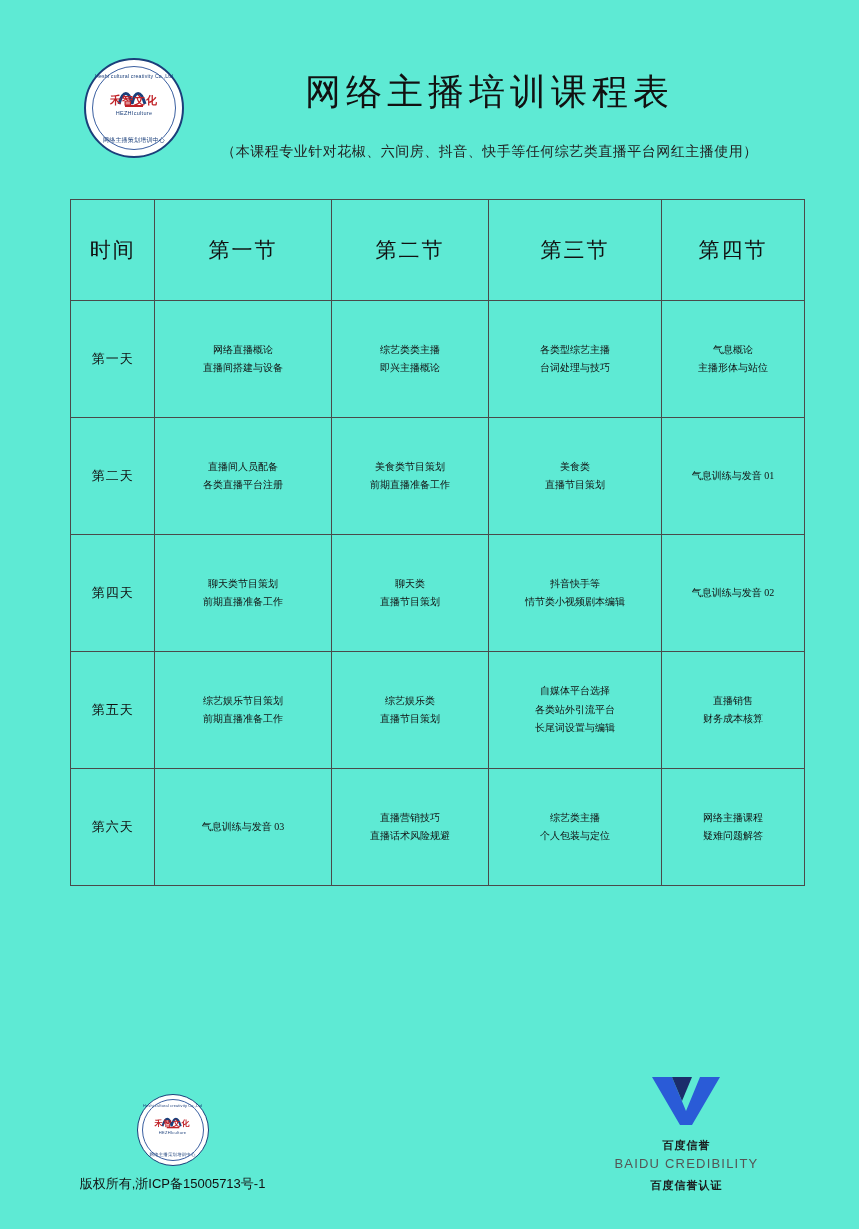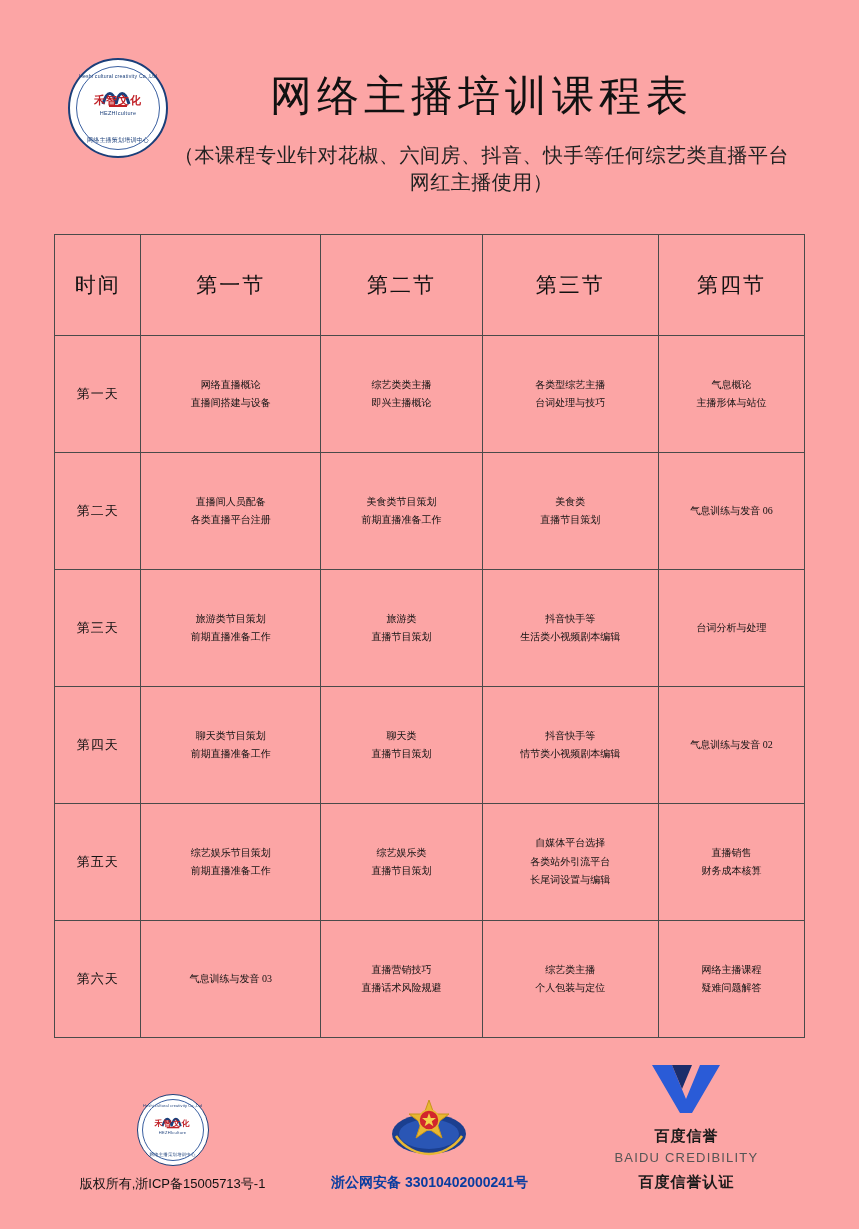--- a/index.html
+++ b/index.html
@@ -11,23 +11,24 @@
     width: 859px;
     height: 1229px;
     font-family: "Liberation Serif", "DejaVu Serif", serif;
     color: #1a1a1a;
     position: relative;
     overflow: hidden;
   }
   .page {
     width: 859px;
     height: 1229px;
-    background: #fca5a5;
+    background: #5eead4;
     position: relative;
     box-sizing: border-box;
+    padding-left: 16px;
   }
 
   
   .header {
     display: flex;
     align-items: flex-start;
     padding: 52px 40px 0 62px;
     box-sizing: border-box;
   }
   .logo-wrap {
@@ -98,30 +99,30 @@
     width: 34px;
     height: 20px;
   }
 
   .title-block {
     flex: 1;
     text-align: center;
     padding-right: 30px;
   }
   .doc-title {
-    font-size: 42px;
+    font-size: 36px;
     letter-spacing: 5px;
     font-weight: normal;
     margin: 16px 0 0 0;
     font-family: Liberation Mono, monospace;
     color: #111;
   }
   .doc-subtitle {
-    font-size: 20px;
-    margin-top: 18px;
+    font-size: 14px;
+    margin-top: 26px;
     letter-spacing: .5px;
     color: #222;
   }
 
   
   .table-wrap {
     padding: 38px 54px 0 54px;
     box-sizing: border-box;
   }
   table.schedule {
@@ -192,21 +193,21 @@
     line-height: 1.5;
   }
   .foot-text.blue {
     color: #0a3da0;
     font-weight: bold;
     font-size: 14px;
   }
   .foot-text.baidu {
     color: #1a1a1a;
     font-weight: bold;
-    font-size: 15px;
+    font-size: 11px;
     letter-spacing: 1px;
   }
 
   .seal-sm {
     width: 72px;
     height: 72px;
     border-radius: 50%;
     border: 1.5px solid #1b3f7a;
     position: relative;
     background: #fff;
@@ -309,42 +310,24 @@
           </td>
           <td>
             <span class="cellline">美食类节目策划</span>
             <span class="cellline">前期直播准备工作</span>
           </td>
           <td>
             <span class="cellline">美食类</span>
             <span class="cellline">直播节目策划</span>
           </td>
           <td>
-            <span class="cellline">气息训练与发音 06</span>
-          </td>
-        </tr>
-
-        <tr>
-          <td class="daycell">第三天</td>
-          <td>
-            <span class="cellline">旅游类节目策划</span>
-            <span class="cellline">前期直播准备工作</span>
-          </td>
-          <td>
-            <span class="cellline">旅游类</span>
-            <span class="cellline">直播节目策划</span>
-          </td>
-          <td>
-            <span class="cellline">抖音快手等</span>
-            <span class="cellline">生活类小视频剧本编辑</span>
-          </td>
-          <td>
-            <span class="cellline">台词分析与处理</span>
-          </td>
-        </tr>
+            <span class="cellline">气息训练与发音 01</span>
+          </td>
+        </tr>
+
 
         <tr>
           <td class="daycell">第四天</td>
           <td>
             <span class="cellline">聊天类节目策划</span>
             <span class="cellline">前期直播准备工作</span>
           </td>
           <td>
             <span class="cellline">聊天类</span>
             <span class="cellline">直播节目策划</span>
@@ -412,33 +395,20 @@
             <path d="M8 18 L26 18" stroke="#c02026" stroke-width="2"></path>
           </svg>
           <div class="seal-inner-text seal-cn">禾智文化</div>
           <div class="seal-inner-text seal-en">HEZHIculture</div>
           <div class="seal-arc-bottom">网络主播策划培训中心</div>
         </div>
       </div>
       <div class="foot-text">版权所有,浙ICP备15005713号-1</div>
     </div>
 
-    <div class="foot-col">
-      <div class="foot-badge">
-        <svg class="police-badge" viewBox="0 0 78 70">
-          <ellipse cx="39" cy="40" rx="37" ry="20" fill="#1b3f8f"></ellipse>
-          <ellipse cx="39" cy="40" rx="30" ry="15" fill="#2a56b5"></ellipse>
-          <path d="M39 6 L44 20 L59 20 L47 29 L52 44 L39 35 L26 44 L31 29 L19 20 L34 20 Z" fill="#e8b733" stroke="#c8941a" stroke-width="1"></path>
-          <circle cx="39" cy="26" r="10" fill="#d2262c" stroke="#e8b733" stroke-width="1.5"></circle>
-          <path d="M39 19 L40.8 24 L46 24 L41.8 27.2 L43.4 32.2 L39 29.2 L34.6 32.2 L36.2 27.2 L32 24 L37.2 24 Z" fill="#f3d14a"></path>
-          <path d="M6 42 C14 54, 28 60, 39 60 C50 60, 64 54, 72 42" fill="none" stroke="#e8b733" stroke-width="2.5"></path>
-        </svg>
-      </div>
-      <div class="foot-text blue">浙公网安备 33010402000241号</div>
-    </div>
 
     <div class="foot-col">
       <div class="foot-badge">
         <svg class="baidu-v" viewBox="0 0 76 56">
           <path d="M4 4 L24 4 L38 38 L52 4 L72 4 L44 52 L32 52 Z" fill="#2a5bd7"></path>
           <path d="M24 4 L44 4 L34 28 L24 4 Z" fill="#1b2d6b"></path>
         </svg>
       </div>
       <div class="foot-text baidu">百度信誉</div>
       <div class="baidu-en">BAIDU CREDIBILITY</div>

